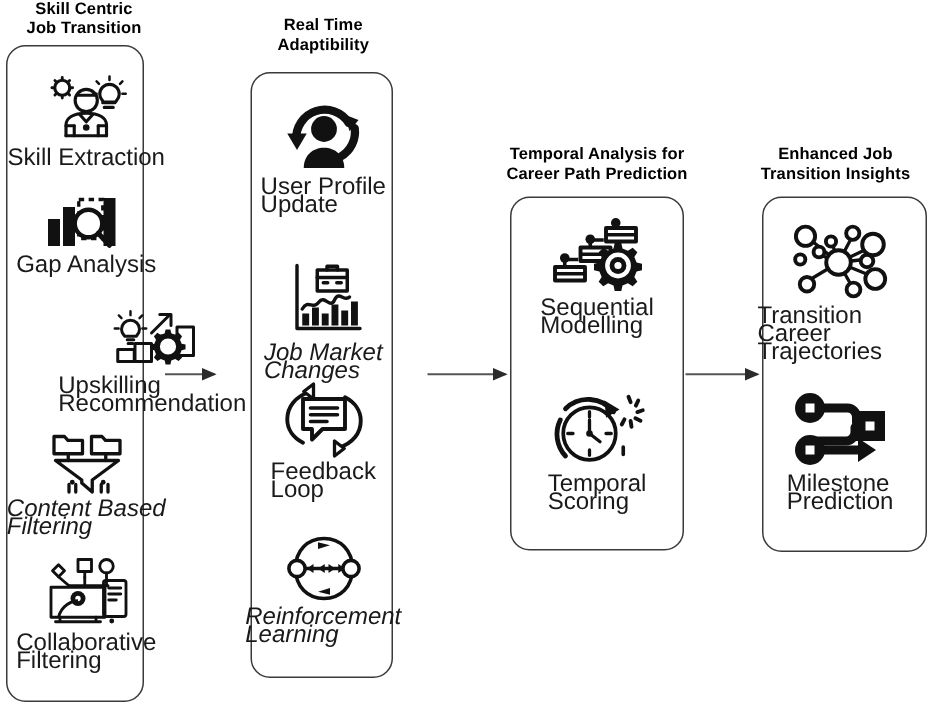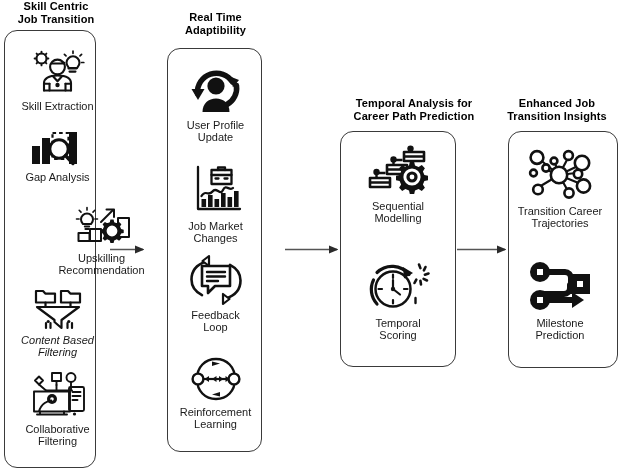--- a/index.html
+++ b/index.html
@@ -49,22 +49,22 @@
     flex-direction: column;
     align-items: center;
     justify-content: flex-start;
   }
   .icon-wrap {
     display: block;
     line-height: 0;
   }
   .item-label {
     margin-top: 3px;
-    text-align: center;
-    font-size: 11px;
+    text-align: left;
+    font-size: 16px;
     line-height: 12.2px;
     color: #1a1a1a;
     white-space: pre-line;
     font-family: "Liberation Sans", sans-serif;
   }
   .arrow-svg { position: absolute; left: 0; top: 0; overflow: visible; }
 </style>
 </head>
 <body>
 
@@ -219,21 +219,21 @@
           <path d="M6.5 27l6.5 11 6.5-11z" fill="#111"></path>
           <path d="M45 14.5l9 3.5-6 7.5z" fill="#111"></path>
           <circle cx="31" cy="24" r="8.6" fill="#111"></circle>
           <path d="M17.5 50c0-8.4 6-13.5 13.5-13.5S44.5 41.6 44.5 50z" fill="#111"></path>
         </svg>
       </span>
       <span class="item-label">User Profile
 Update</span>
     </div>
 
-    <div class="item" style="top:163px;height:82px;">
+    <div class="item" style="top:173px;height:82px;font-style:italic;">
       <span class="icon-wrap">
         <svg width="62" height="54" viewBox="0 0 62 54">
           <g fill="none" stroke="#111" stroke-width="2.3" stroke-linecap="round" stroke-linejoin="round">
             <path d="M13 4v42h42"></path>
             <rect x="26.5" y="7" width="20" height="14"></rect>
             <path d="M33 7V4.5h7V7"></path>
             <path d="M26.5 12h20"></path>
             <path d="M30.5 15.5h3M39.5 15.5h3"></path>
             <path d="M16.5 33c4-7 7 1 11-4.5s7.5 5 10.5-1.5 6.5 1.5 10-2"></path>
           </g>
@@ -261,21 +261,21 @@
           <path d="M17 12h28v20H30l-7 7v-7h-6z" fill="#fff" stroke="#111" stroke-width="2.6" stroke-linejoin="round"></path>
           <g stroke="#111" stroke-width="2.4" stroke-linecap="round">
             <path d="M22 18h18M22 22.5h18M22 27h11"></path>
           </g>
         </svg>
       </span>
       <span class="item-label">Feedback
 Loop</span>
     </div>
 
-    <div class="item" style="top:355px;height:80px;">
+    <div class="item" style="top:355px;height:80px;font-style:italic;">
       <span class="icon-wrap">
         <svg width="62" height="48" viewBox="0 0 62 48">
           <path d="M12 24C12 12 20 4 31 4s19 8 19 20" fill="none" stroke="#111" stroke-width="2.4"></path>
           <path d="M12 24c0 12 8 20 19 20s19-8 19-20" fill="none" stroke="#111" stroke-width="2.4"></path>
           <path d="M27 6.5l8 2-8 2.5z" fill="#111"></path>
           <path d="M35 41.5l-8-2 8-2.5z" fill="#111"></path>
           <line x1="18" y1="24" x2="44" y2="24" stroke="#111" stroke-width="2.2"></line>
           <path d="M24 21l-4.5 3 4.5 3z" fill="#111"></path>
           <path d="M31.5 21l-4.5 3 4.5 3z" fill="#111"></path>
           <path d="M40.5 27l4.5-3-4.5-3z" fill="#111"></path>
@@ -283,21 +283,21 @@
           <circle cx="13" cy="24" r="5.4" fill="#fff" stroke="#111" stroke-width="2.4"></circle>
           <circle cx="49" cy="24" r="5.4" fill="#fff" stroke="#111" stroke-width="2.4"></circle>
         </svg>
       </span>
       <span class="item-label">Reinforcement
 Learning</span>
     </div>
   </div>
 
   <div class="stage" style="left:325px;top:0;width:146px;height:470px;">
-    <div class="stage-title" style="left:16px;top:97px;width:146px;">Temporal Analysis for
+    <div class="stage-title" style="left:0;top:97px;width:146px;">Temporal Analysis for
 Career Path Prediction</div>
 
     <div class="stage-box" style="left:15px;top:131px;width:116px;height:236px;"></div>
 
     <div class="item" style="top:145px;height:80px;">
       <span class="icon-wrap">
         <svg width="72" height="52" viewBox="0 0 72 52">
           <g fill="none" stroke="#111" stroke-width="2.6" stroke-linejoin="round">
             <rect x="8" y="33" width="20" height="9"></rect>
             <rect x="25" y="20" width="20" height="9"></rect>

